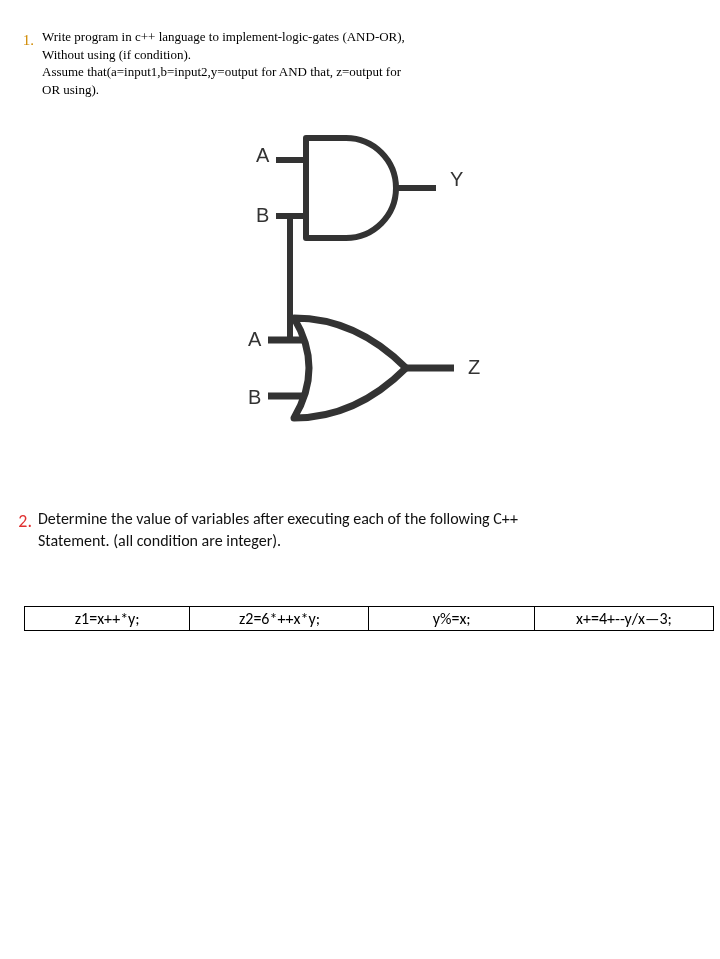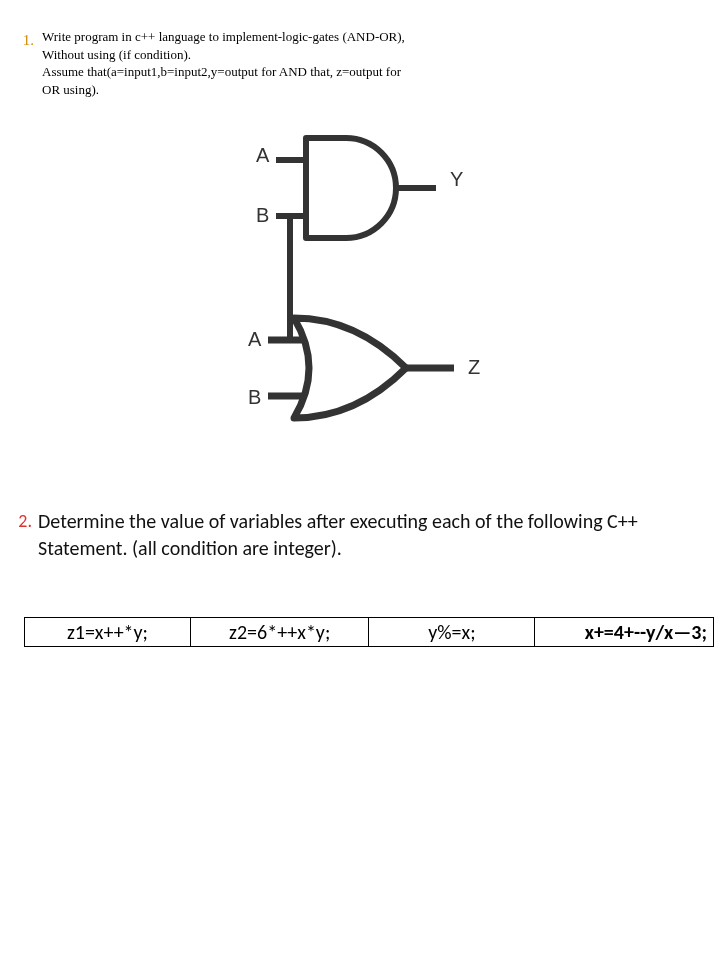--- a/index.html
+++ b/index.html
@@ -49,41 +49,40 @@
     flex: none;
     color: #e03030;
     font-size: 18px;
     line-height: 26px;
     text-align: right;
     padding-right: 6px;
     font-family: Calibri, Arial, sans-serif;
   }
   .q2-body {
     font-family: Calibri, Arial, sans-serif;
-    font-size: 20px;
+    font-size: 16px;
     line-height: 1.35;
     color: #111;
   }
   table.stmts {
     border-collapse: collapse;
     width: 690px;
     margin: 55px 0 0 14px;
     table-layout: fixed;
   }
   table.stmts td {
     border: 1px solid #000;
     font-family: Calibri, Arial, sans-serif;
-    font-size: 20px;
-    padding: 2px 6px;
+    font-size: 16px;
+    padding: 2px 0;
     text-align: center;
     white-space: nowrap;
   }
   table.stmts td:last-child {
-    text-align: right;
-    font-weight: bold;
+    text-align: center;
   }
 </style>
 </head>
 <body>
 
 <div class="q1">
   <div class="q1-num">1.</div>
   <div class="q1-body">
     <span>Write program in c++ language to implement-logic-gates (AND-OR),</span><br>
     <span>Without using (if condition).</span><br>

